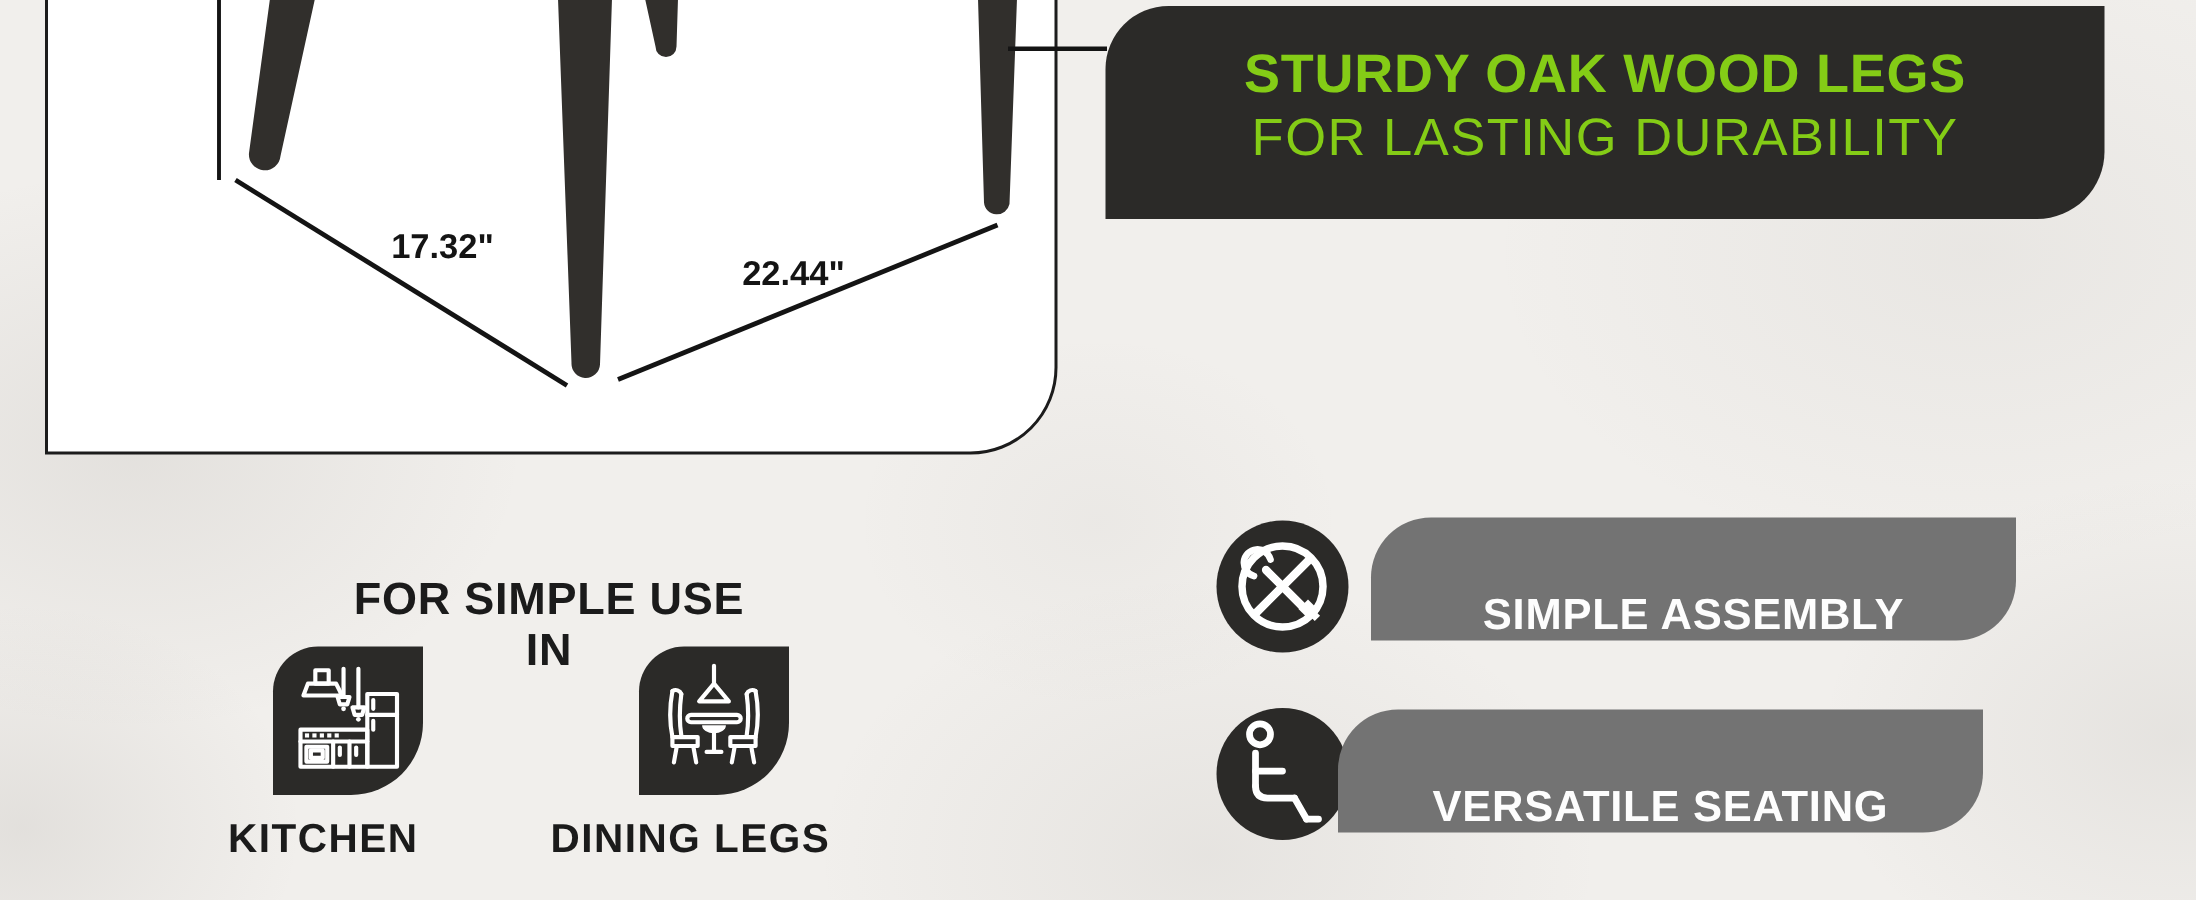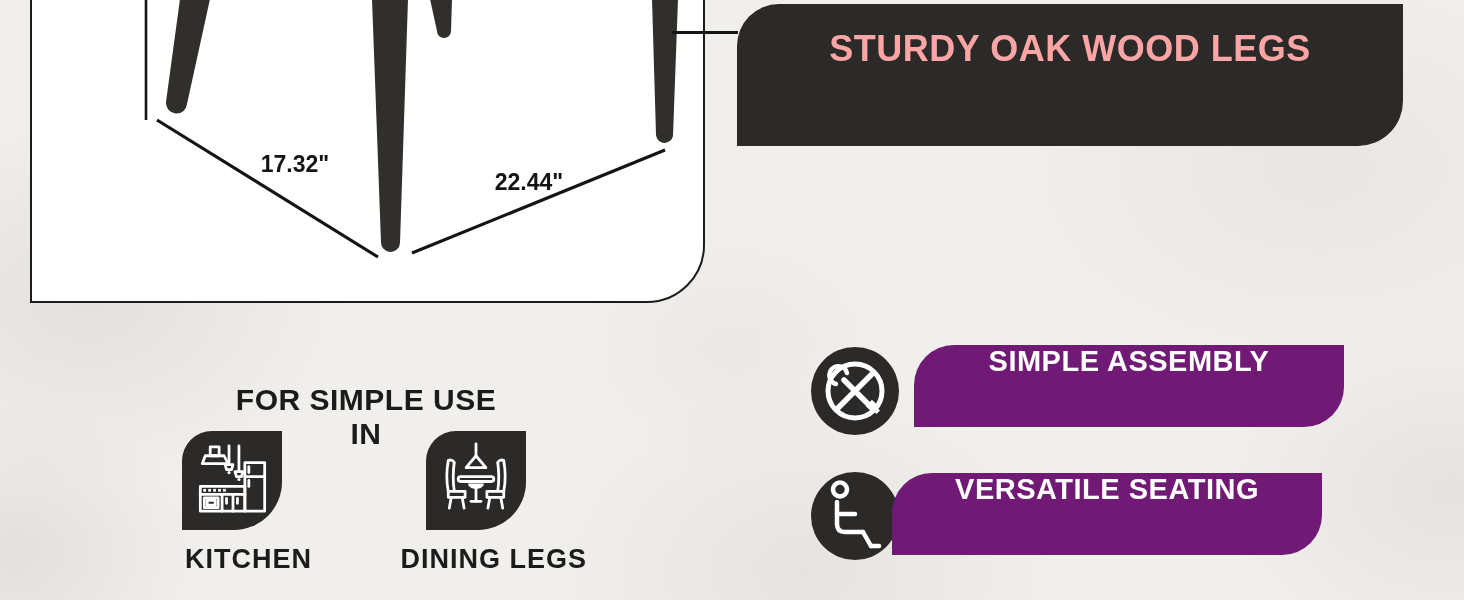--- a/index.html
+++ b/index.html
@@ -33,60 +33,60 @@
   .connector{
     left:672px; top:31px; width:66px; height:3px;
     background:#141414; z-index:6;
   }
 
   
   .banner{
     left:737px; top:4px; width:666px; height:142px;
     background:#2b2a28;
     border-radius:42px 0 45px 0;
-    color:#fca5a5; text-align:center;
+    color:#84cc16; text-align:center;
     z-index:3;
   }
   .banner .l1{margin-top:23px; font-size:36px; font-weight:800; letter-spacing:0.5px; line-height:44px;}
   .banner .l2{font-size:35px; font-weight:400; letter-spacing:1px; line-height:42px;}
 
   
   .section-heading{
     left:216px; top:383px; width:300px;
     text-align:center; font-size:30px; font-weight:800;
     letter-spacing:0.5px; color:#1b1b1b;
   }
   .tile{
     width:100px; height:99px;
     background:#2b2a28;
     border-radius:30px 0 48px 0;
     z-index:2;
   }
   .tile-kitchen{left:182px; top:431px;}
   .tile-dining{left:426px; top:431px;}
   .tile-label{
-    top:544px; text-align:right;
+    top:544px; text-align:left;
     font-size:27px; font-weight:800; letter-spacing:1px; color:#1b1b1b;
   }
   .lbl-kitchen{left:152px; width:160px;}
   .lbl-dining{left:367px; width:220px;}
 
   
   .feat-circle{
     width:88px; height:88px; border-radius:50%;
     background:#2b2a28; z-index:2;
   }
   .circ-1{left:811px; top:347px;}
   .circ-2{left:811px; top:472px;}
   .pill{
     width:430px; height:82px;
-    background:#701a75;
+    background:#737373;
     border-radius:40px 0 40px 0;
     color:#fdfdfd; text-align:center;
-    display:flex; align-items:flex-start; justify-content:center;
+    display:flex; align-items:flex-end; justify-content:center;
     font-size:29px; font-weight:800; letter-spacing:0.5px;
     z-index:2;
   }
   .pill-1{left:914px; top:345px;}
   .pill-2{left:892px; top:473px;}
 
   .dimtext{font-family:"Liberation Sans", sans-serif; font-weight:700; font-size:23px; fill:#141414;}
 </style>
 </head>
 <body>
@@ -113,20 +113,21 @@
 
     <text x="263" y="173" text-anchor="middle" class="dimtext">17.32"</text>
     <text x="497" y="191" text-anchor="middle" class="dimtext">22.44"</text>
   </svg>
 </div>
 
 <div class="abs connector"></div>
 
 <div class="abs banner">
   <div class="l1">STURDY OAK WOOD LEGS</div>
+  <div class="l2">FOR LASTING DURABILITY</div>
 </div>
 
 <div class="abs section-heading">FOR SIMPLE USE IN</div>
 
 <div class="abs tile tile-kitchen">
   <svg width="100" height="99" viewBox="0 0 100 100" fill="none" stroke="#ffffff" stroke-width="2.8" stroke-linecap="round" stroke-linejoin="round">
     <rect x="28" y="16" width="9" height="9"></rect>
     <path d="M23,25 h19 l4,8 H20 Z"></path>
     <path d="M47,15 V34"></path>
     <path d="M43,34 h8 l-1.5,5 h-5 Z"></path>

